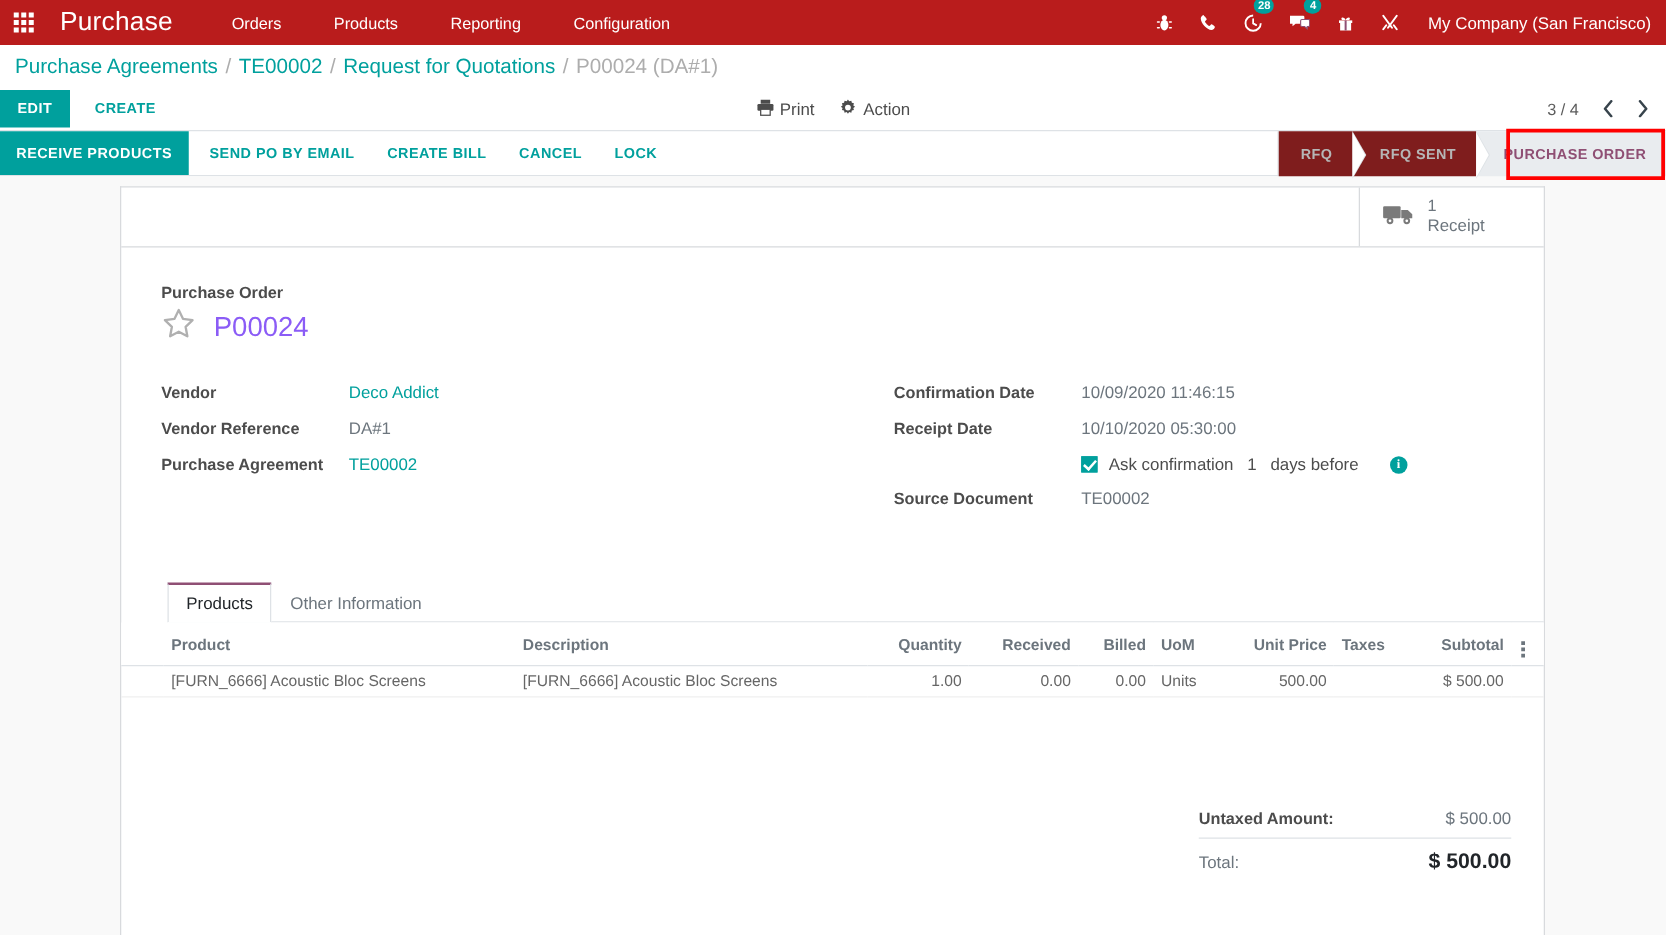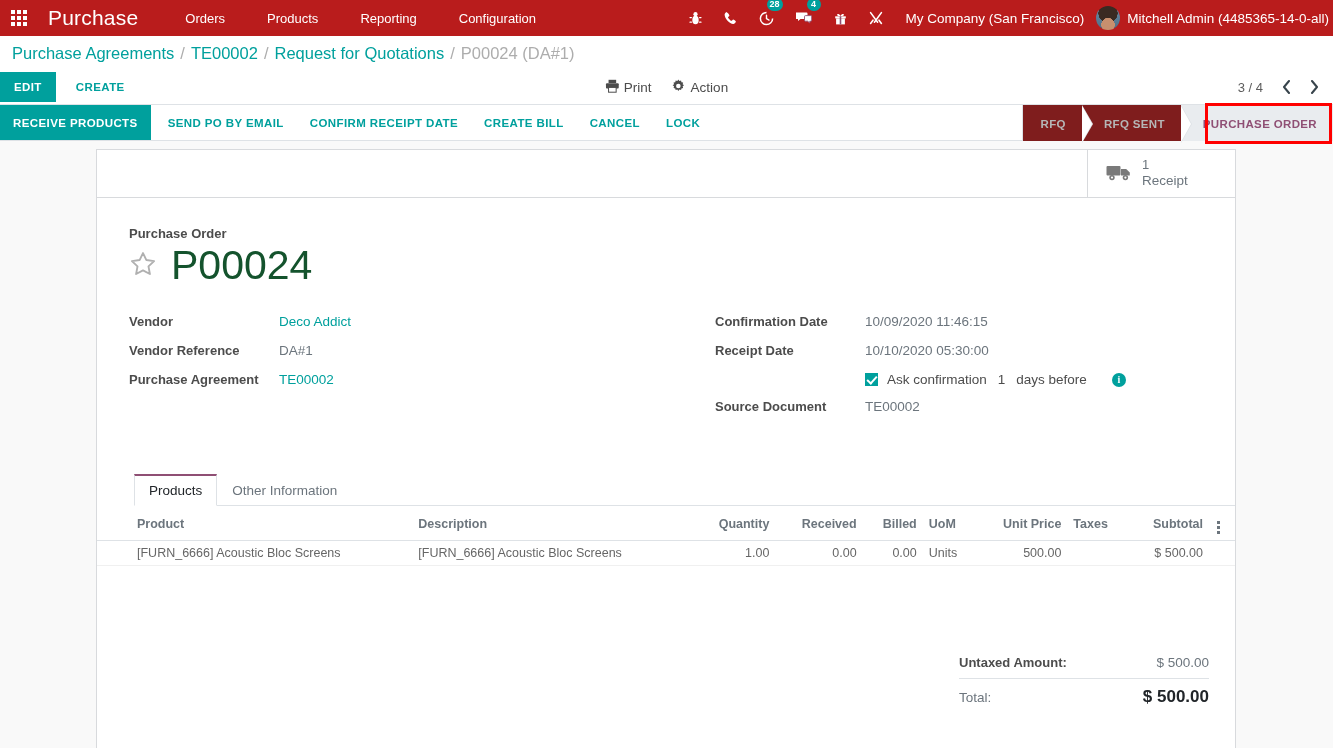--- a/index.html
+++ b/index.html
@@ -274,21 +274,21 @@
   .bb-value { font-size: 13px; color:#6c757d; }
   .bb-label { font-size: 13.5px; color:#6c757d; }
 
   
   #title-block { padding: 28px 0 0 32px; }
   #oe-title-label {
     font-size: 13px; font-weight: bold; color: #4c4c4c;
     margin-bottom: 4px;
   }
   #title-line { display:flex; align-items:center; gap: 14px; }
-  #record-name { font-size: 41px; font-weight: normal; color: #14532d; line-height: 1; }
+  #record-name { font-size: 22px; font-weight: normal; color: #8b5cf6; line-height: 1; }
 
   
   #form-groups {
     display:flex;
     padding: 28px 0 0 32px;
     justify-content: space-between;
   }
   .fgroup { }
   .fgroup-left { width: 540px; }
   .fgroup-right { width: 520px; }
@@ -479,24 +479,20 @@
       <svg width="14" height="14" viewBox="0 0 14 14">
           <g stroke="#fff" stroke-width="1.6" stroke-linecap="round" fill="none">
         <path d="M1.6 1.6 L8.6 11.2"></path>
             <path d="M12.4 1.6 L5.4 11.2"></path>
         <path d="M1.6 12.4 L4 9.2"></path>
             <path d="M12.4 12.4 L10 9.2"></path>
       </g>
         </svg>
     </div>
     <div id="company-name">My Company (San Francisco)</div>
-    <div id="user-menu">
-      <div id="avatar"></div>
-      <span id="user-name">Mitchell Admin (4485365-14-0-all)</span>
-    </div>
   </div>
 </div>
 
 <div id="breadcrumb-row">
   <span class="bc-link">Purchase Agreements</span>
   <span class="bc-sep">/</span>
   <span class="bc-link">TE00002</span>
   <span class="bc-sep">/</span>
   <span class="bc-link">Request for Quotations</span>
   <span class="bc-sep">/</span>
@@ -545,21 +541,20 @@
           <path d="M2 1 L7 7 L2 13" stroke="#38444c" stroke-width="2" fill="none" stroke-linecap="round" stroke-linejoin="round"></path>
         </svg>
     </span>
   </div>
 </div>
 
 <div id="statusbar">
   <div id="statusbar-buttons">
     <button class="sb-btn primary">RECEIVE PRODUCTS</button>
     <button class="sb-btn">SEND PO BY EMAIL</button>
-    <button class="sb-btn">CONFIRM RECEIPT DATE</button>
     <button class="sb-btn">CREATE BILL</button>
     <button class="sb-btn">CANCEL</button>
     <button class="sb-btn">LOCK</button>
   </div>
 
   <div id="status-pipeline">
     <div class="stage">RFQ</div>
     <div class="stage">RFQ SENT</div>
     <div class="stage active last">PURCHASE ORDER</div>
     <div id="stage-highlight"></div>

